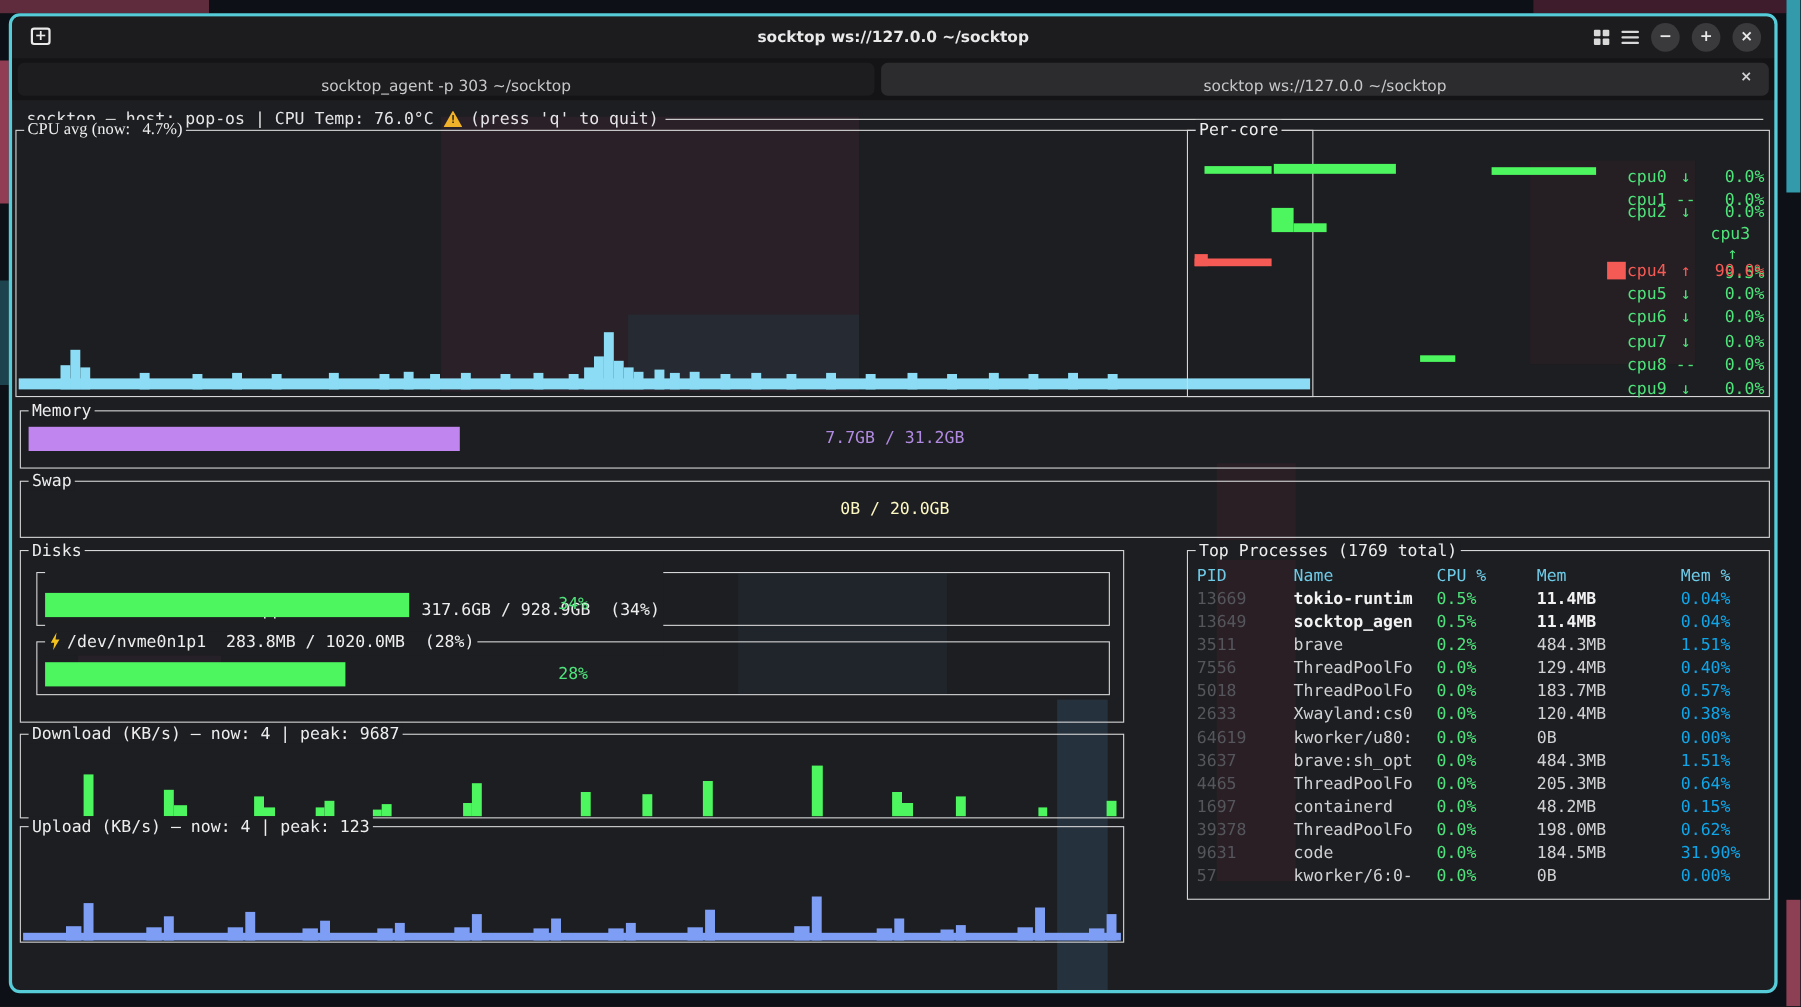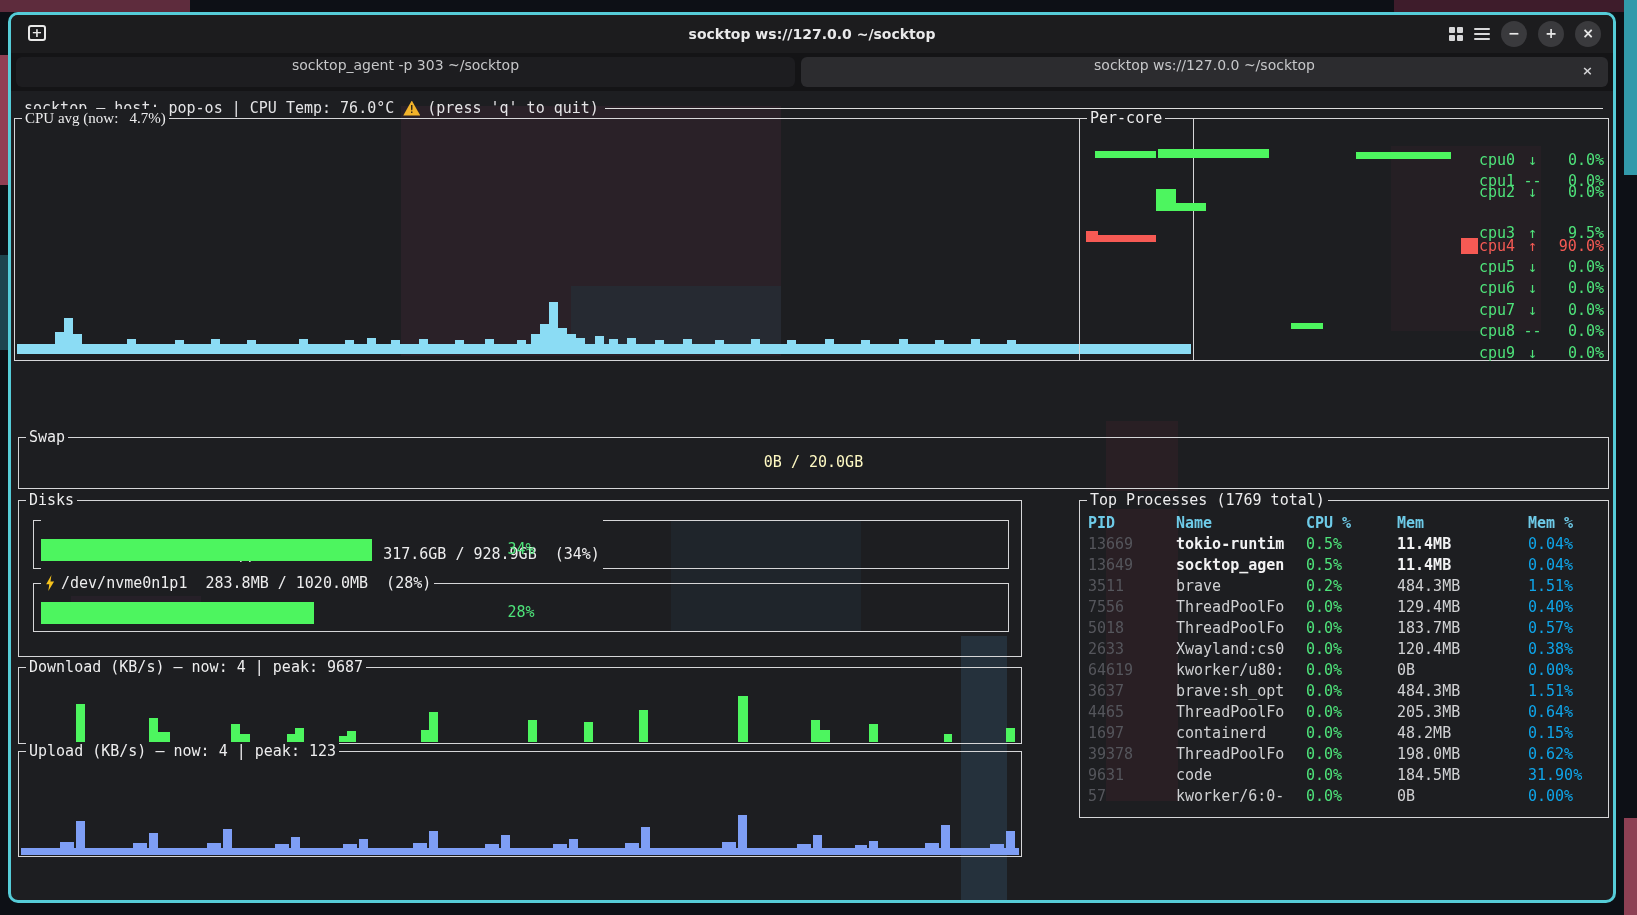--- a/index.html
+++ b/index.html
@@ -29,21 +29,21 @@
   .grid-icon span { background:#d8d8d9; border-radius:1px; }
   .burger-icon { display:flex; flex-direction:column; gap:3px; width:16px; }
   .burger-icon span { height:2px; background:#d8d8d9; border-radius:1px; }
   .circ { width:26px; height:26px; border-radius:50%; background:#3a3a3d; color:#e8e8e8;
           font-size:14px; font-weight:bold; text-align:center; line-height:25px; }
 
   
   .tabbar { position:absolute; left:0; top:38px; width:100%; height:38px; background:#141416; }
   .tab { position:absolute; top:4px; height:30px; border-radius:6px; color:#c6c7c9;
          font-family:"DejaVu Sans", sans-serif; font-size:14px;
-         display:flex; align-items:flex-start; justify-content:center; }
+         display:flex; align-items:flex-end; justify-content:center; }
   .tab.inactive { left:5px; width:779px; background:#1d1d20; }
   .tab.active { left:790px; width:807px; background:#2c2c2f; }
   .tab-close { position:absolute; right:15px; top:6px; font-size:13px; font-weight:bold; color:#d2d2d4; }
 
   
   .terminal { position:absolute; left:0; top:76px; width:1602px; height:809px;
               font-size:15px; color:#e4e4e6; }
   .deco { position:absolute; }
 
   .hdr { position:absolute; left:13px; right:10px; top:7px; height:20px;
@@ -86,21 +86,21 @@
   .swap-label { top:15px; color:#fef9c3; }
   .disk-pct { top:19px; color:#4ee37a; }
 
   .disk-icon svg { display:block; }
   .bolt { display:inline-block; width:12px; height:16px; background:#f5c21d;
           clip-path:polygon(62% 0, 18% 58%, 44% 58%, 36% 100%, 84% 40%, 54% 40%); }
 
   .proc-table { position:absolute; left:8px; right:4px; top:12px; }
   .prow { display:grid; grid-template-columns:88px 130px 91px 131px 1fr; height:21px;
           line-height:21px; white-space:pre; }
-  .c-head { color:#6ecbe8; font-weight:bold; }
+  .c-head { color:#6ecbe8; font-weight:normal; }
   .c-gray { color:#55565c; }
   .c-green { color:#4ee37a; }
   .c-blue { color:#0ea5e9; }
   .c-white { color:#d0d1d3; }
   .c-boldw { color:#f2f2f3; font-weight:bold; }
 </style>
 </head>
 <body>
 
 <div id="stage">
@@ -225,21 +225,21 @@
             <div class="core-row ok" style="top: 52.4px;">
               <span class="core-name">cpu1</span>
               <span class="core-trend">--</span>
               <span class="core-val">0.0%</span>
             </div>
             <div class="core-row ok" style="top: 63px;">
               <span class="core-name">cpu2</span>
               <span class="core-trend">↓</span>
               <span class="core-val">0.0%</span>
             </div>
-            <div class="core-row ok" style="top: 104px;">
+            <div class="core-row ok" style="top: 84px; flex-direction: column;">
               <span class="core-name">cpu3</span>
               <span class="core-trend">↑</span>
               <span class="core-val">9.5%</span>
             </div>
             <div class="core-row alert" style="top: 116.6px;">
               <div class="core-block"></div>
               <span class="core-name">cpu4</span>
               <span class="core-trend">↑</span>
               <span class="core-val">90.0%</span>
             </div>
@@ -264,20 +264,25 @@
               <span class="core-val">0.0%</span>
             </div>
             <div class="core-row ok" style="top: 223.6px;">
               <span class="core-name">cpu9</span>
               <span class="core-trend">↓</span>
               <span class="core-val">0.0%</span>
             </div>
           </div>
       </div>
 
+      <div class="panel" style="left:7px;top:282px;width:1591px;height:53px;">
+        <span class="ptitle">Memory</span>
+        <div class="gauge purple" id="mem-gauge" style="width: 24.7%;"></div>
+        <div class="center-label mem-label">7.7GB / 31.2GB</div>
+      </div>
 
       <div class="panel" style="left:7px;top:346px;width:1591px;height:52px;">
         <span class="ptitle">Swap</span>
         <div class="center-label swap-label">0B / 20.0GB</div>
       </div>
 
       <div class="panel" style="left:7px;top:409px;width:1004px;height:157px;">
         <span class="ptitle">Disks</span>
 
         <div class="panel" style="left:14px;top:19px;width:976px;height:49px;">

